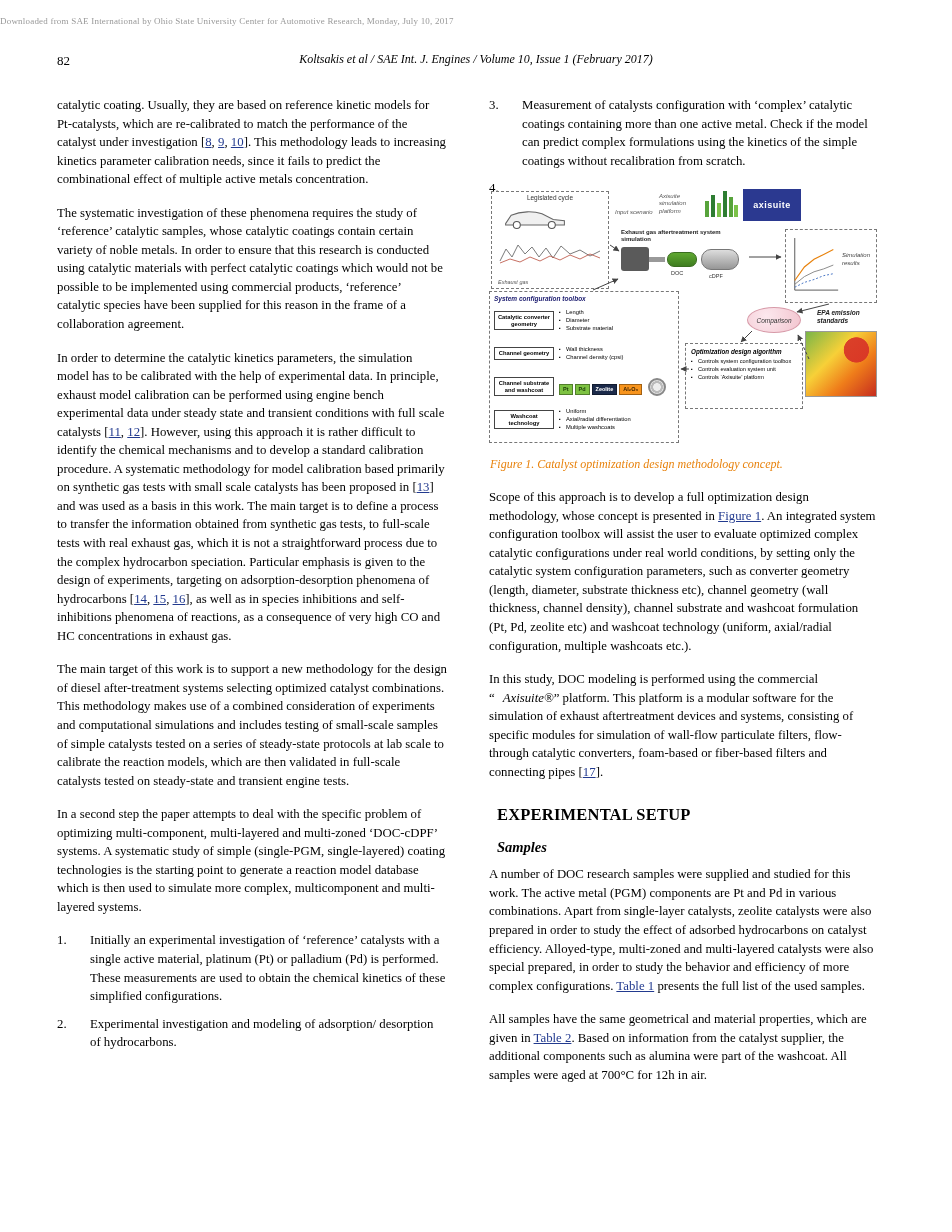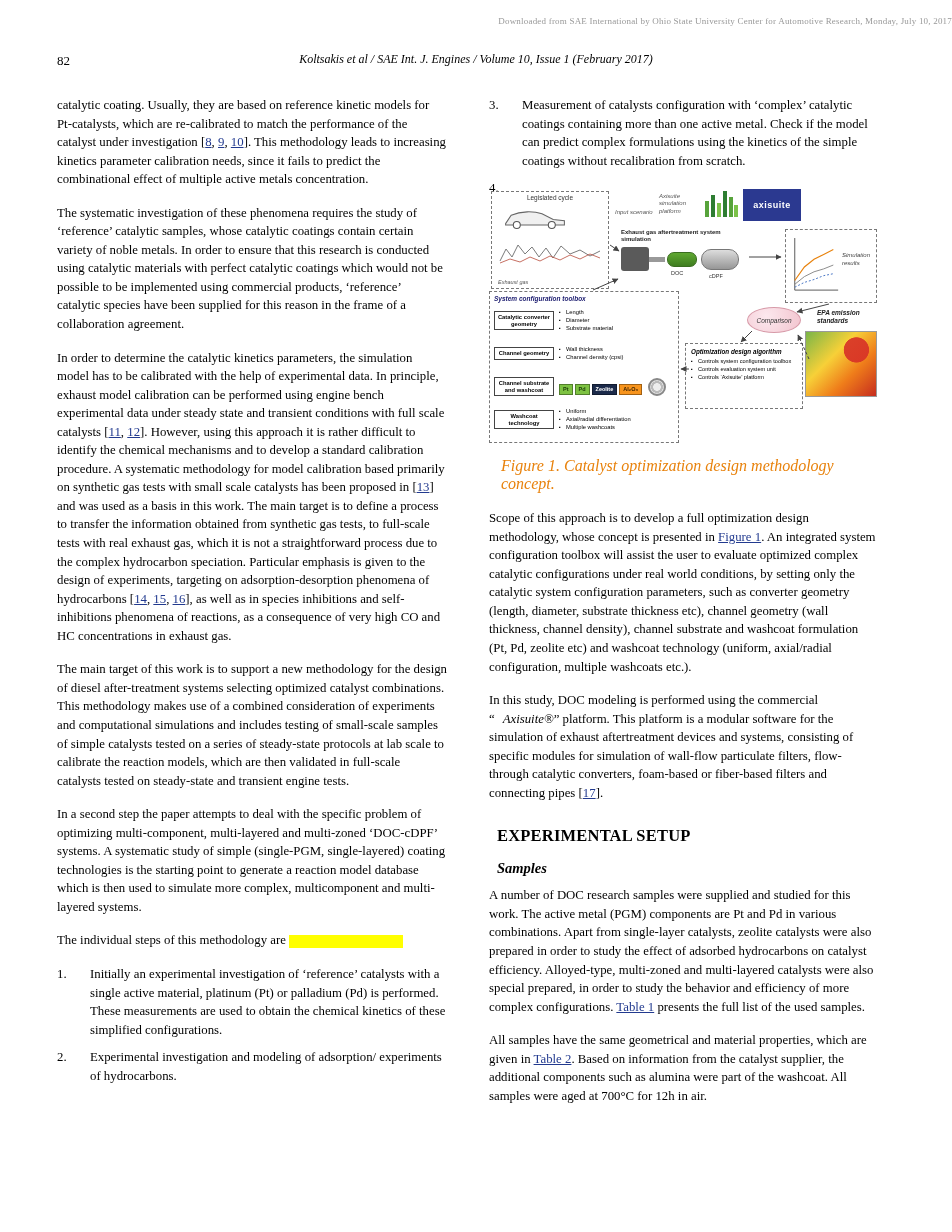--- a/index.html
+++ b/index.html
@@ -1,19 +1,19 @@
 <!DOCTYPE html>
 <html style="--link-color: #223A8F; --caption-orange: #E8820C; --highlight-yellow: #FFFF00; --logo-blue: #2B3990; --chip-green: #7DC242; --chip-navy: #1B2A4A; --chip-orange: #F7941D; --comparison-pink: #F2C4CE; --doc-green: #5FA832; --watermark-gray: #999999;"><head>
 <meta charset="utf-8">
 <style>
   * { margin:0; padding:0; box-sizing:border-box; }
   html,body { width:952px; height:1232px; }
   body { font-family:"Liberation Serif", serif; background:#ffffff; color:#000; position:relative; overflow:hidden; }
 
-  .watermark { position:absolute; top:16px; left:0; width:100%; text-align:right;
+  .watermark { position:absolute; top:16px; left:0; width:100%; text-align:left;
                font-size:9px; color:var(--watermark-gray,#999); letter-spacing:.2px; }
 
   .page-head { position:absolute; top:52px; left:57px; width:838px; }
   .page-number { position:absolute; left:0; top:1px; font-size:13px; }
   .running-title { display:block; text-align:center; font-style:italic; font-size:12px; }
 
   .columns { position:absolute; top:96px; left:57px; width:838px; display:flex; gap:42px; }
   .col { width:390px; }
 
   .para { font-size:12.8px; line-height:1.45; margin-bottom:15px; }
@@ -22,21 +22,21 @@
   .highlight { display:inline-block; width:114px; height:13px; background:var(--highlight-yellow,#ff0);
                vertical-align:middle; }
 
   .num-list { margin-bottom:15px; }
   .num-item { position:relative; padding-left:33px; font-size:12.8px; line-height:1.45; margin-bottom:9px; }
   .li-num { position:absolute; left:0; top:0; }
 
   .sec-heading { font-size:16.5px; font-weight:bold; margin:24px 8px 14px; letter-spacing:.2px; }
   .sub-heading { font-size:14.5px; font-weight:bold; font-style:italic; margin:0 8px 9px; }
 
-  .caption { font-size:16px; font-style:italic; color:var(--caption-orange,#E8820C); margin:10px 12px 16px; }
+  .caption { font-size:12px; font-style:italic; color:var(--caption-orange,#E8820C); margin:10px 1px 16px; }
 
   
   .figure { margin:8px 0 0; }
   .fig-canvas { position:relative; width:390px; height:262px; font-family:"Liberation Sans", sans-serif; }
   .fig-arrows { position:absolute; left:0; top:0; width:100%; height:100%; z-index:6; pointer-events:none; }
 
   .legis-box { position:absolute; left:2px; top:6px; width:118px; height:98px; border:1px dashed #777; padding:2px; }
   .legis-title { font-size:6.5px; text-align:center; color:#333; }
   .car-svg { position:absolute; left:8px; top:12px; width:70px; height:28px; }
   .trace-svg { position:absolute; left:6px; top:44px; width:104px; height:32px; }
@@ -113,24 +113,23 @@
   <div class="running-title">Koltsakis et al / SAE Int. J. Engines / Volume 10, Issue 1 (February 2017)</div>
 </header>
 
 <main class="columns">
   <div class="col" id="left-blocks">
       <p class="para"><span>catalytic coating. Usually, they are based on reference kinetic models for Pt-catalysts, which are re-calibrated to match the performance of the catalyst under investigation [</span><a href="#" class="ref-link">8</a><span>, </span><a href="#" class="ref-link">9</a><span>, </span><a href="#" class="ref-link">10</a><span>]. This methodology leads to increasing kinetics parameter calibration needs, since it fails to predict the combinational effect of multiple active metals concentration.</span></p>
       <p class="para"><span>The systematic investigation of these phenomena requires the study of ‘reference’ catalytic samples, whose catalytic coatings contain certain variety of noble metals. In order to ensure that this research is conducted using catalytic materials with perfect catalytic coatings which would not be possible to be implemented using commercial products, ‘reference’ catalytic species have been supplied for this reason in the frame of a collaboration agreement.</span></p>
       <p class="para"><span>In order to determine the catalytic kinetics parameters, the simulation model has to be calibrated with the help of experimental data. In principle, exhaust model calibration can be performed using engine bench experimental data under steady state and transient conditions with full scale catalysts [</span><a href="#" class="ref-link">11</a><span>, </span><a href="#" class="ref-link">12</a><span>]. However, using this approach it is rather difficult to identify the chemical mechanisms and to develop a standard calibration procedure. A systematic methodology for model calibration based primarily on synthetic gas tests with small scale catalysts has been proposed in [</span><a href="#" class="ref-link">13</a><span>] and was used as a basis in this work. The main target is to define a process to transfer the information obtained from synthetic gas tests, to full-scale tests with real exhaust gas, which it is not a straightforward process due to the complex hydrocarbon speciation. Particular emphasis is given to the design of experiments, targeting on adsorption-desorption phenomena of hydrocarbons [</span><a href="#" class="ref-link">14</a><span>, </span><a href="#" class="ref-link">15</a><span>, </span><a href="#" class="ref-link">16</a><span>], as well as in species inhibitions and self-inhibitions phenomena of reactions, as a consequence of very high CO and HC concentrations in exhaust gas.</span></p>
       <p class="para"><span>The main target of this work is to support a new methodology for the design of diesel after-treatment systems selecting optimized catalyst combinations. This methodology makes use of a combined consideration of experiments and computational simulations and includes testing of small-scale samples of simple catalysts tested on a series of steady-state protocols at lab scale to calibrate the reaction models, which are then validated in full-scale catalysts tested on steady-state and transient engine tests.</span></p>
       <p class="para"><span>In a second step the paper attempts to deal with the specific problem of optimizing multi-component, multi-layered and multi-zoned ‘DOC-cDPF’ systems. A systematic study of simple (single-PGM, single-layered) coating technologies is the starting point to generate a reaction model database which is then used to simulate more complex, multicomponent and multi-layered systems.</span></p>
-      <p class="para"><span>The individual steps of this methodology are </span><span class="highlight"></span></p>
       <div class="num-list">
         <div class="num-item"><span class="li-num">1.</span><span><span>Initially an experimental investigation of ‘reference’ catalysts with a single active material, platinum (Pt) or palladium (Pd) is performed. These measurements are used to obtain the chemical kinetics of these simplified configurations.</span></span></div>
-        <div class="num-item"><span class="li-num">2.</span><span><span>Experimental investigation and modeling of adsorption/ experiments of hydrocarbons.</span></span></div>
+        <div class="num-item"><span class="li-num">2.</span><span><span>Experimental investigation and modeling of adsorption/ desorption of hydrocarbons.</span></span></div>
       </div>
     </div>
 
   <div class="col">
     <div id="right-top">
         <div class="num-list">
           <div class="num-item"><span class="li-num">3.</span><span><span>Measurement of catalysts configuration with ‘complex’ catalytic coatings containing more than one active metal. Check if the model can predict complex formulations using the kinetics of the simple coatings without recalibration from scratch.</span></span></div>
           <div class="num-item"><span class="li-num">4.</span></div>
         </div>
       </div>

